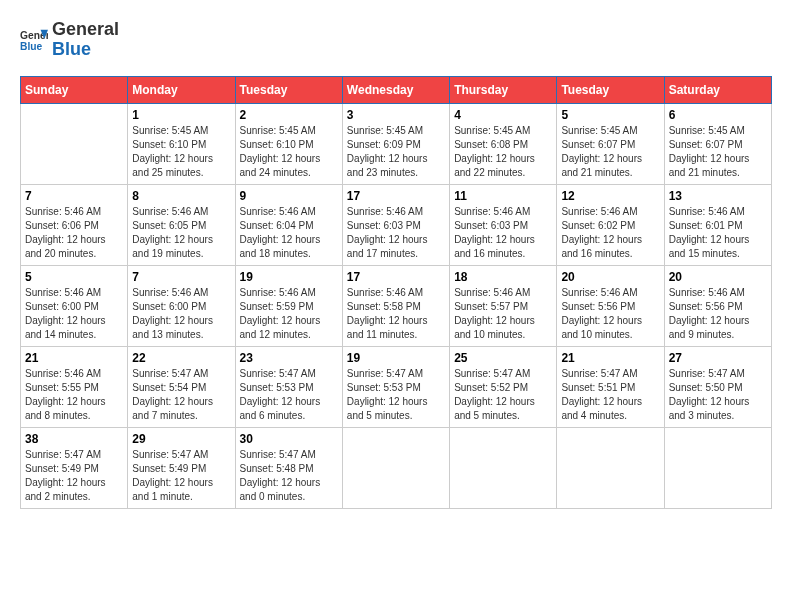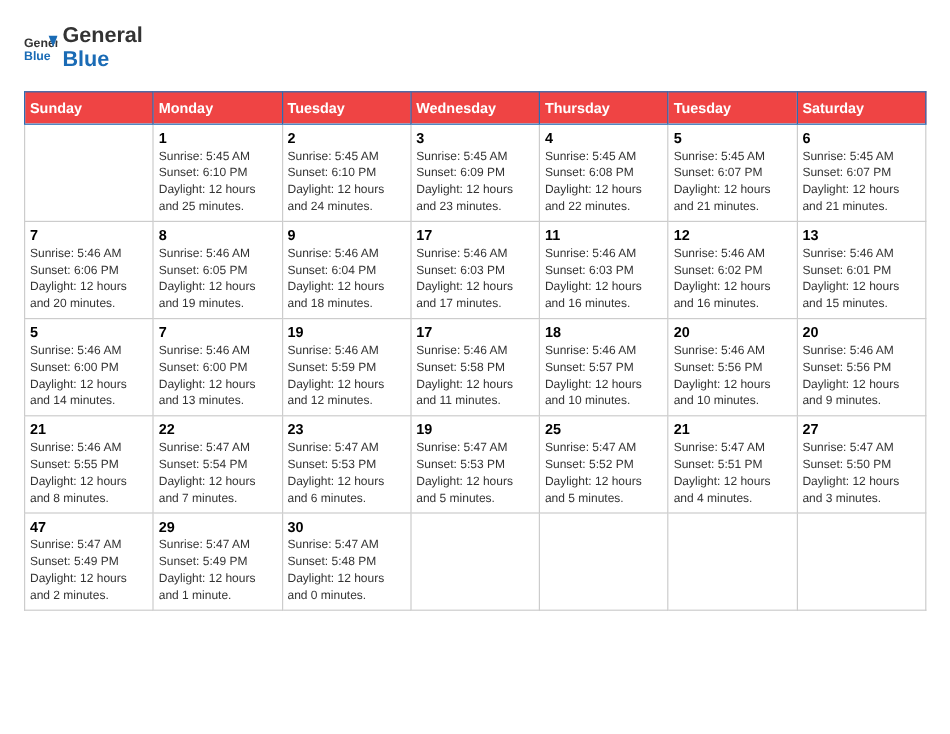--- a/index.html
+++ b/index.html
@@ -310,21 +310,21 @@
         <td>
           <div class="day-number">27</div>
           <div class="day-info" style="white-space: pre-line;">Sunrise: 5:47 AM
 Sunset: 5:50 PM
 Daylight: 12 hours
 and 3 minutes.</div>
         </td>
       </tr>
       <tr class="week-row">
         <td>
-          <div class="day-number">47</div>
+          <div class="day-number">38</div>
           <div class="day-info" style="white-space: pre-line;">Sunrise: 5:47 AM
 Sunset: 5:49 PM
 Daylight: 12 hours
 and 2 minutes.</div>
         </td>
         <td>
           <div class="day-number">29</div>
           <div class="day-info" style="white-space: pre-line;">Sunrise: 5:47 AM
 Sunset: 5:49 PM
 Daylight: 12 hours

